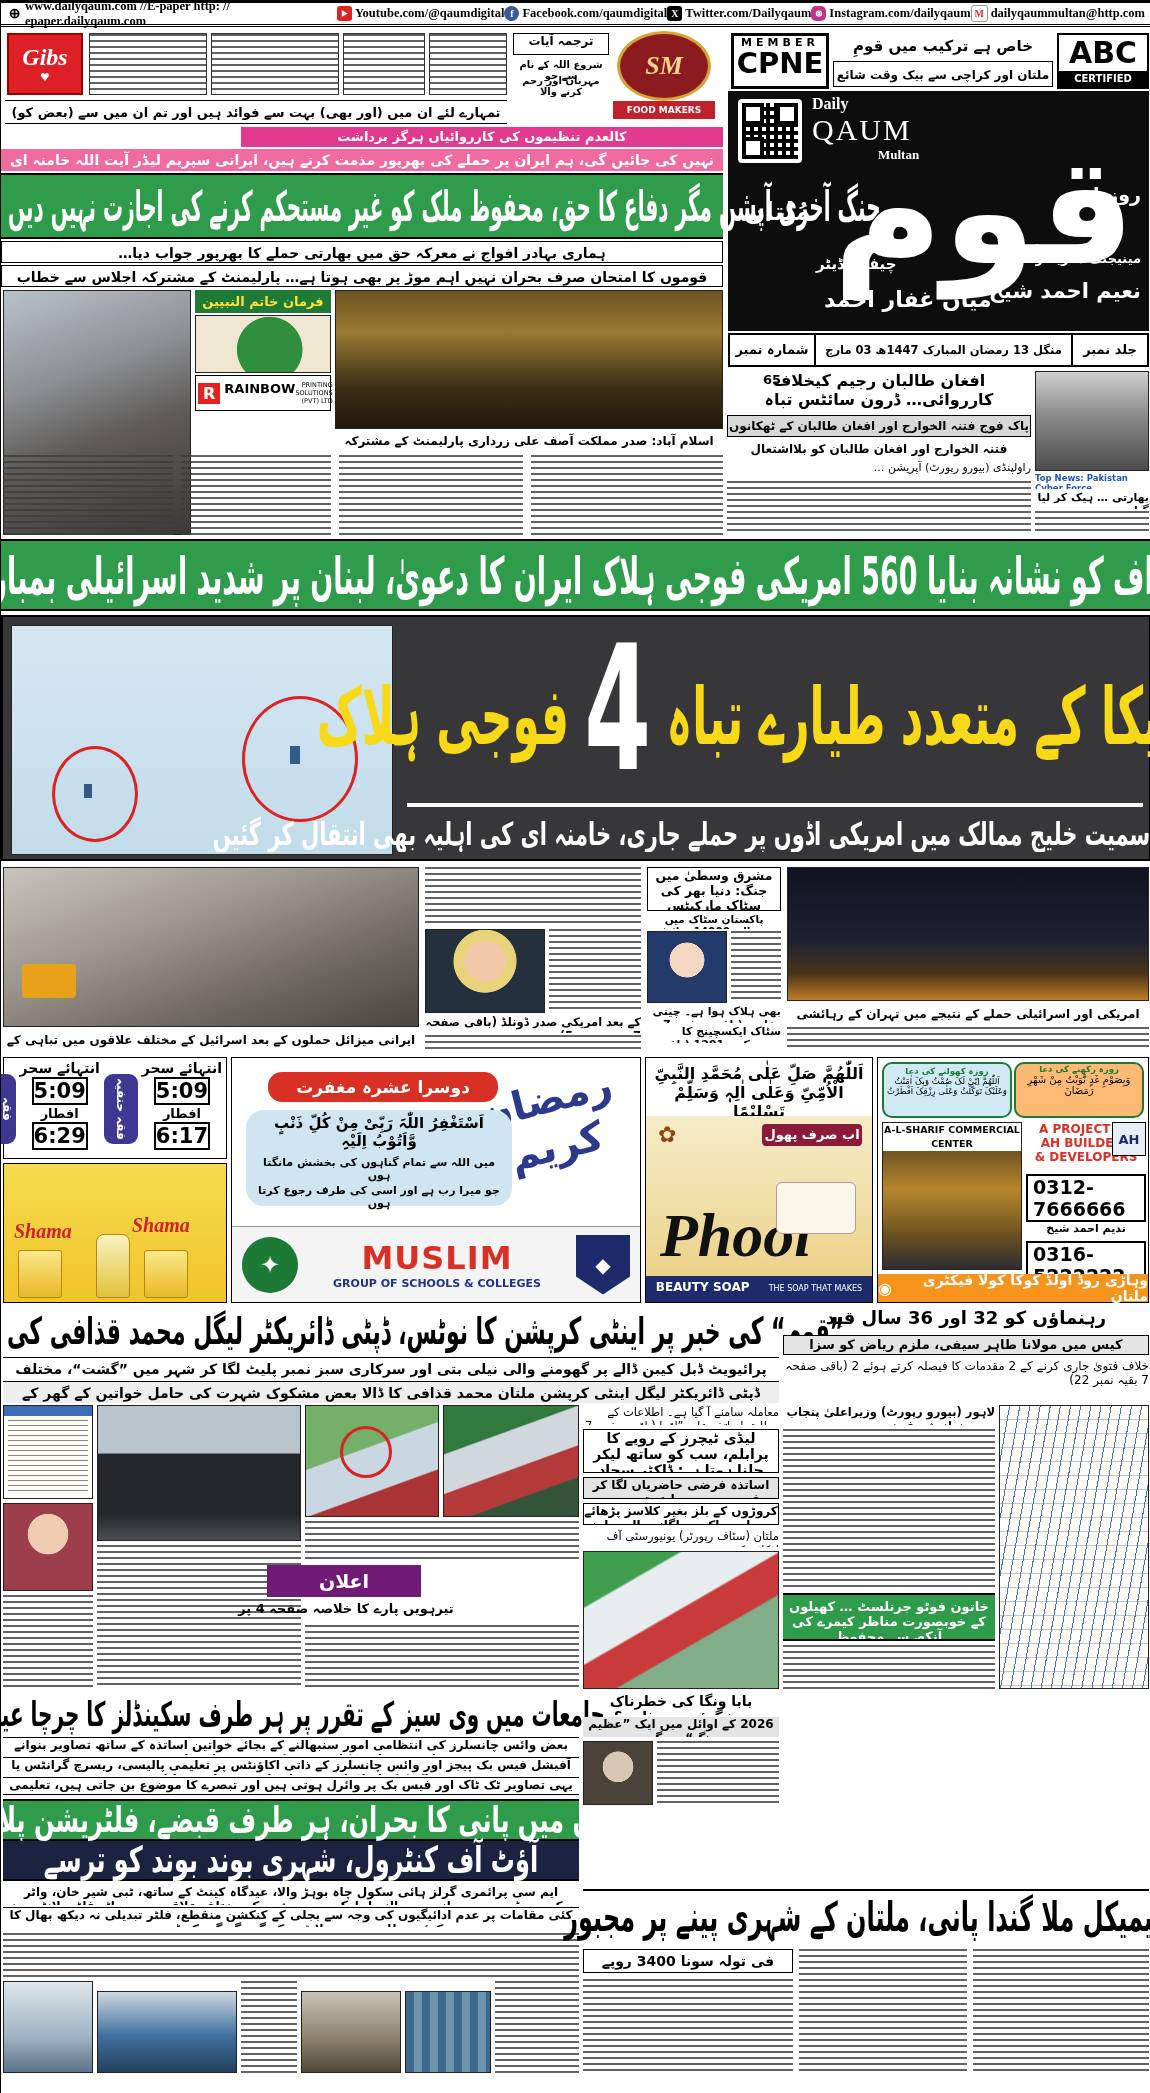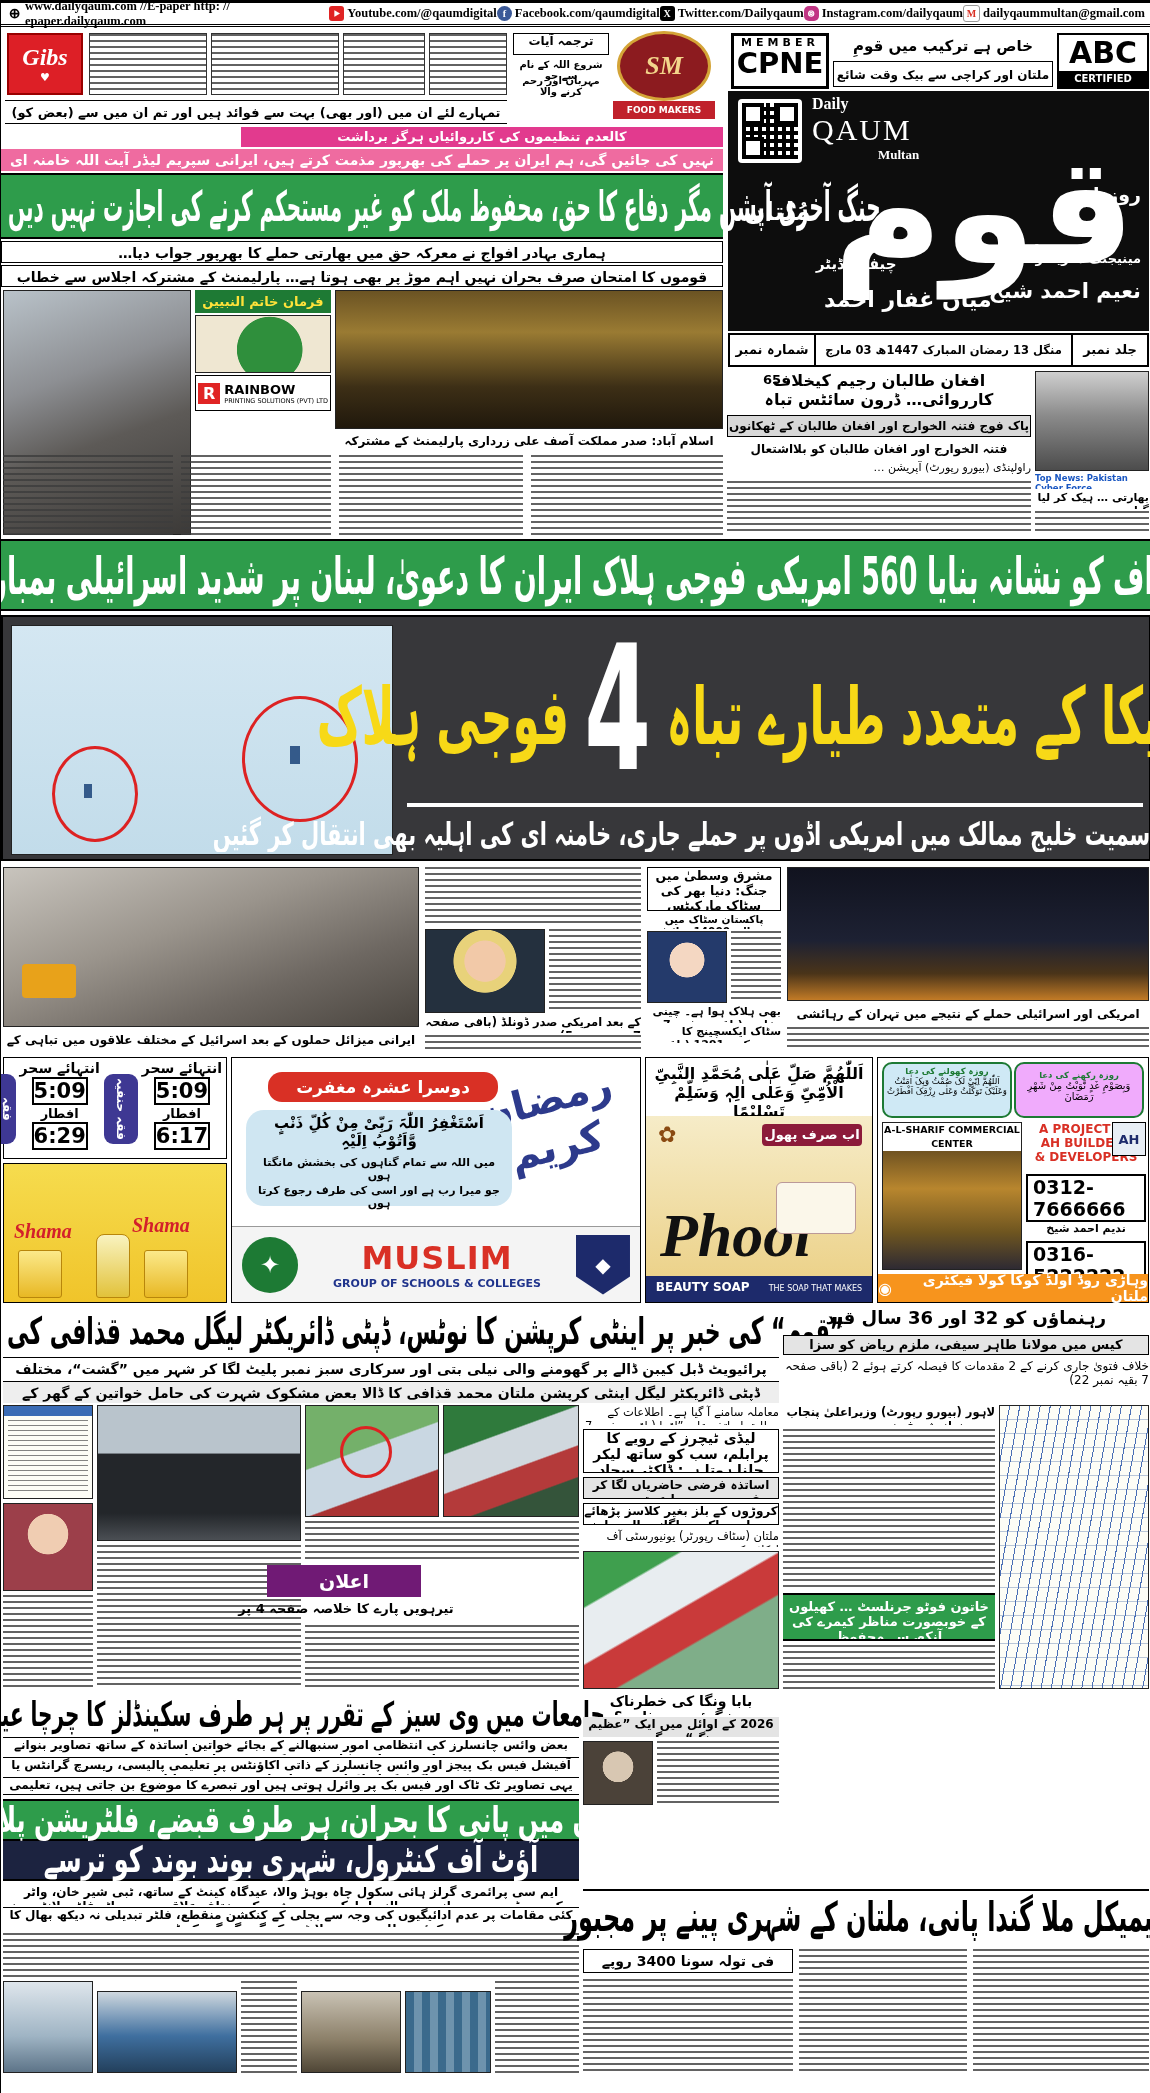--- a/index.html
+++ b/index.html
@@ -63,21 +63,21 @@
     <span class="tb-item">
       <span class="ic" style="background:#000;">X</span>
       <span>Twitter.com/Dailyqaum</span>
     </span>
     <span class="tb-item">
       <span class="ic" style="background:#c13584;border-radius:5px;">◎</span>
       <span>Instagram.com/dailyqaum</span>
     </span>
     <span class="tb-item">
       <span class="ic" style="background:#fff;color:#d93025;border:1px solid #999;">M</span>
-      <span>dailyqaummultan@gmail.com</span>
+      <span>dailyqaummultan@http.com</span>
     </span>
   </div>
 
   <div class="abs" style="left:6px;top:32px;width:76px;height:62px;background:#dd1f26;border:2px solid #900;
        display:flex;flex-direction:column;align-items:center;justify-content:center;color:#fff;">
     <span class="srf b" style="font-size:24px;font-style:italic;">Gibs</span>
     <span style="font-size:11px;">♥</span>
   </div>
   <div class="abs box tl" style="left:88px;top:32px;width:118px;height:62px;"></div>
   <div class="abs box tl" style="left:210px;top:32px;width:128px;height:62px;"></div>
@@ -147,21 +147,21 @@
 
   <div class="abs photo" style="left:2px;top:289px;width:188px;height:245px;
        background:linear-gradient(160deg,#b9c2c9 0%,#8d8f93 35%,#5d5a57 60%,#3c3a38 100%);"></div>
 
   <div class="abs c" style="left:194px;top:289px;width:136px;height:23px;background:#1e7a34;color:#ffe23a;
        font-size:13px;font-weight:bold;line-height:23px;direction:rtl;">فرمان خاتم النبیین</div>
   <div class="abs photo" style="left:194px;top:314px;width:136px;height:58px;
        background:radial-gradient(circle at 55% 60%,#2f8f3c 0 40%,#efe7d2 41%);"></div>
   <div class="abs box" style="left:194px;top:374px;width:136px;height:36px;display:flex;align-items:center;gap:4px;padding:2px;">
     <span style="background:#e02424;color:#fff;font-weight:bold;font-size:16px;padding:1px 5px;">R</span>
-    <span style="display:flex;flex-direction:column;">
+    <span style="display:flex;text-align:right;">
       <span class="b" style="font-size:13px;">RAINBOW</span>
       <span style="font-size:6.5px;">PRINTING SOLUTIONS (PVT) LTD</span>
     </span>
   </div>
 
   <div class="abs photo" style="left:334px;top:289px;width:388px;height:139px;
        background:linear-gradient(180deg,#6b5323 0%,#9a7b33 30%,#3d2f16 70%,#20180c 100%);"></div>
   <div class="abs cap" style="left:334px;top:430px;width:388px;height:20px;line-height:20px;overflow:hidden;">اسلام آباد: صدر مملکت آصف علی زرداری پارلیمنٹ کے مشترکہ اجلاس سے خطاب کر رہے ہیں</div>
 
   <div class="abs tl" style="left:2px;top:454px;width:170px;height:80px;"></div>
@@ -290,21 +290,21 @@
       <span class="b" style="font-size:12px;margin-right:14px;">BEAUTY SOAP</span>
       <span style="font-size:8px;">THE SOAP THAT MAKES YOUR SKIN GLOW</span>
     </div>
   </div>
 
   <div class="abs box" style="left:876px;top:1056px;width:272px;height:246px;">
     <div class="abs" style="left:4px;top:4px;width:130px;height:56px;background:#cfe9f5;border:2px solid #1d7a34;border-radius:10px;padding:2px;text-align:center;">
       <div class="u b" style="font-size:8.5px;color:#1d7a34;">روزہ کھولنے کی دعا</div>
       <div class="u" style="font-size:8.5px;">اَللّٰهُمَّ اِنِّیْ لَکَ صُمْتُ وَبِکَ اٰمَنْتُ وَعَلَيْکَ تَوَکَّلْتُ وَعَلٰی رِزْقِکَ اَفْطَرْتُ</div>
     </div>
-    <div class="abs" style="right:4px;top:4px;width:130px;height:56px;background:#f0abfc;border:2px solid #1d7a34;border-radius:10px;padding:6px;text-align:center;">
+    <div class="abs" style="right:4px;top:4px;width:130px;height:56px;background:#fdba74;border:2px solid #1d7a34;border-radius:10px;padding:0;text-align:center;">
       <div class="u b" style="font-size:8.5px;color:#1d7a34;">روزہ رکھنے کی دعا</div>
       <div class="u" style="font-size:10px;">وَبِصَوْمِ غَدٍ نَّوَيْتُ مِنْ شَهْرِ رَمَضَانَ</div>
     </div>
     <div class="abs photo" style="left:4px;top:64px;width:140px;height:148px;background:linear-gradient(180deg,#3a2d18,#b8862e 45%,#6e5520 75%,#2e2a33);">
       <div class="c b" style="background:#fff;font-size:9.5px;line-height:14px;">A-L-SHARIF COMMERCIAL CENTER</div>
     </div>
     <div class="abs" style="left:148px;top:64px;width:120px;height:148px;">
       <div class="b c" style="color:#d93025;font-size:12px;">A PROJECT OF</div>
       <div class="b c" style="color:#d93025;font-size:12px;">AH BUILDERS</div>
       <div class="b c" style="color:#d93025;font-size:12px;">&amp; DEVELOPERS</div>

